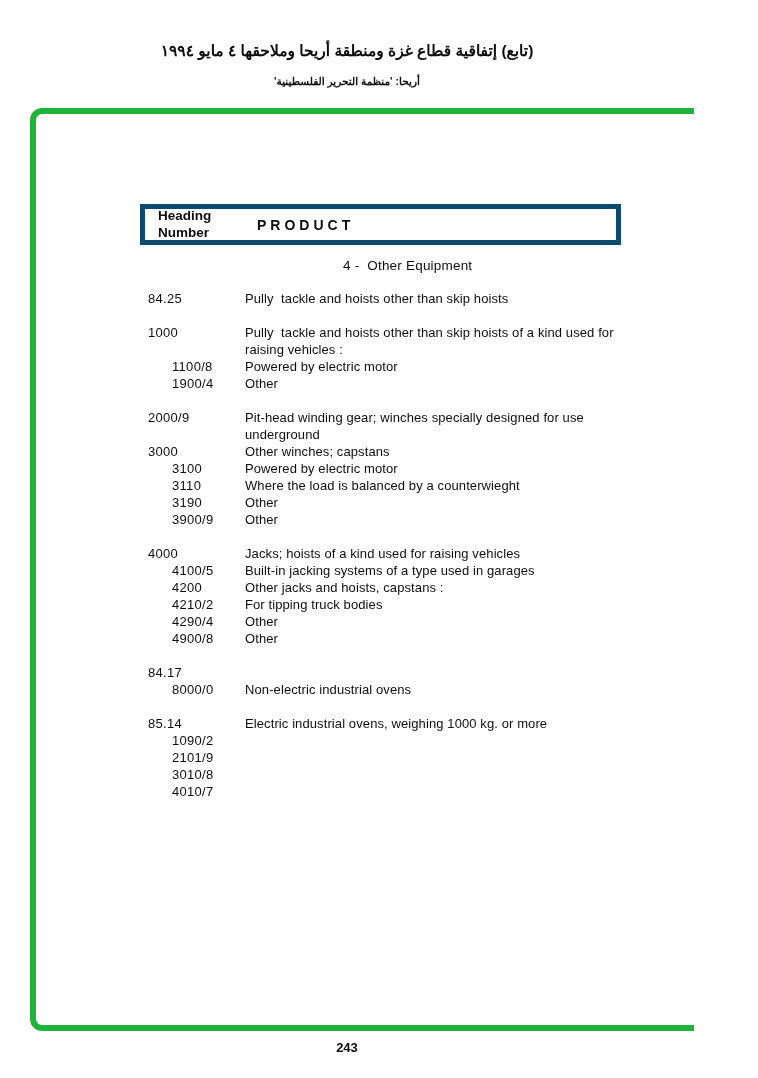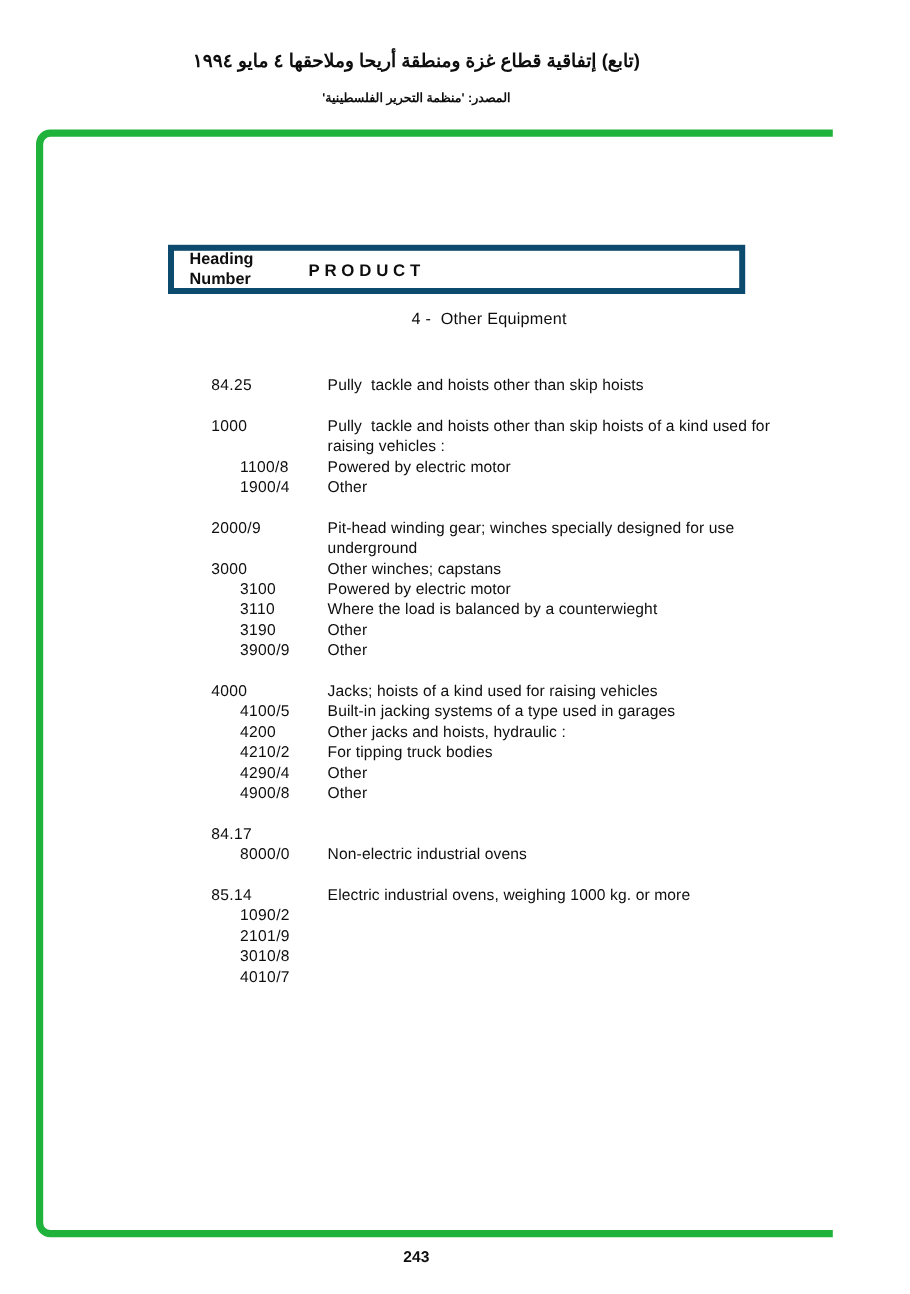--- a/index.html
+++ b/index.html
@@ -65,25 +65,24 @@
   }
   .section-title {
     position: absolute;
     left: 343px; top: 258px;
     font-size: 13.5px;
     white-space: pre-wrap;
     letter-spacing: 0.2px;
   }
   .rows {
     position: absolute;
-    left: 148px; top: 312px;
+    left: 148px; top: 290px;
     width: 500px;
     font-size: 13px;
     line-height: 17px;
-    margin-left: 28px;
   }
   .row { display: flex; align-items: flex-start; }
   .row.gap { margin-top: 17px; }
   .row .num {
     width: 97px;
     flex: 0 0 97px;
     letter-spacing: 0.3px;
   }
   .row.indent .num { padding-left: 24px; }
   .row .desc {
@@ -100,21 +99,21 @@
     direction: rtl;
   }
 </style>
 </head>
 <body>
 
 <div class="page" style="--frame-green: #1fb33c; color: rgb(14, 14, 14);">
 
   <div class="arabic-title">(تابع) إتفاقية قطاع غزة ومنطقة أريحا وملاحقها ٤ مايو ١٩٩٤</div>
 
-  <div class="arabic-source">المصدر:  'منظمة التحرير الفلسطينية'</div>
+  <div class="arabic-source">أريحا:  'منظمة التحرير الفلسطينية'</div>
 
   <div class="green-frame"></div>
 
   <div class="thead-box">
     <div class="th-col1">Heading
 Number</div>
     <div class="th-col2">PRODUCT</div>
   </div>
 
   <div class="section-title">4 -  Other Equipment</div>
@@ -163,21 +162,21 @@
       <div class="row gap">
     <span class="num">4000</span>
     <span class="desc">Jacks; hoists of a kind used for raising vehicles</span>
   </div>
       <div class="row indent">
     <span class="num">4100/5</span>
     <span class="desc">Built-in jacking systems of a type used in garages</span>
   </div>
       <div class="row indent">
     <span class="num">4200</span>
-    <span class="desc">Other jacks and hoists, hydraulic :</span>
+    <span class="desc">Other jacks and hoists, capstans :</span>
   </div>
       <div class="row indent">
     <span class="num">4210/2</span>
     <span class="desc">For tipping truck bodies</span>
   </div>
       <div class="row indent">
     <span class="num">4290/4</span>
     <span class="desc">Other</span>
   </div>
       <div class="row indent">

